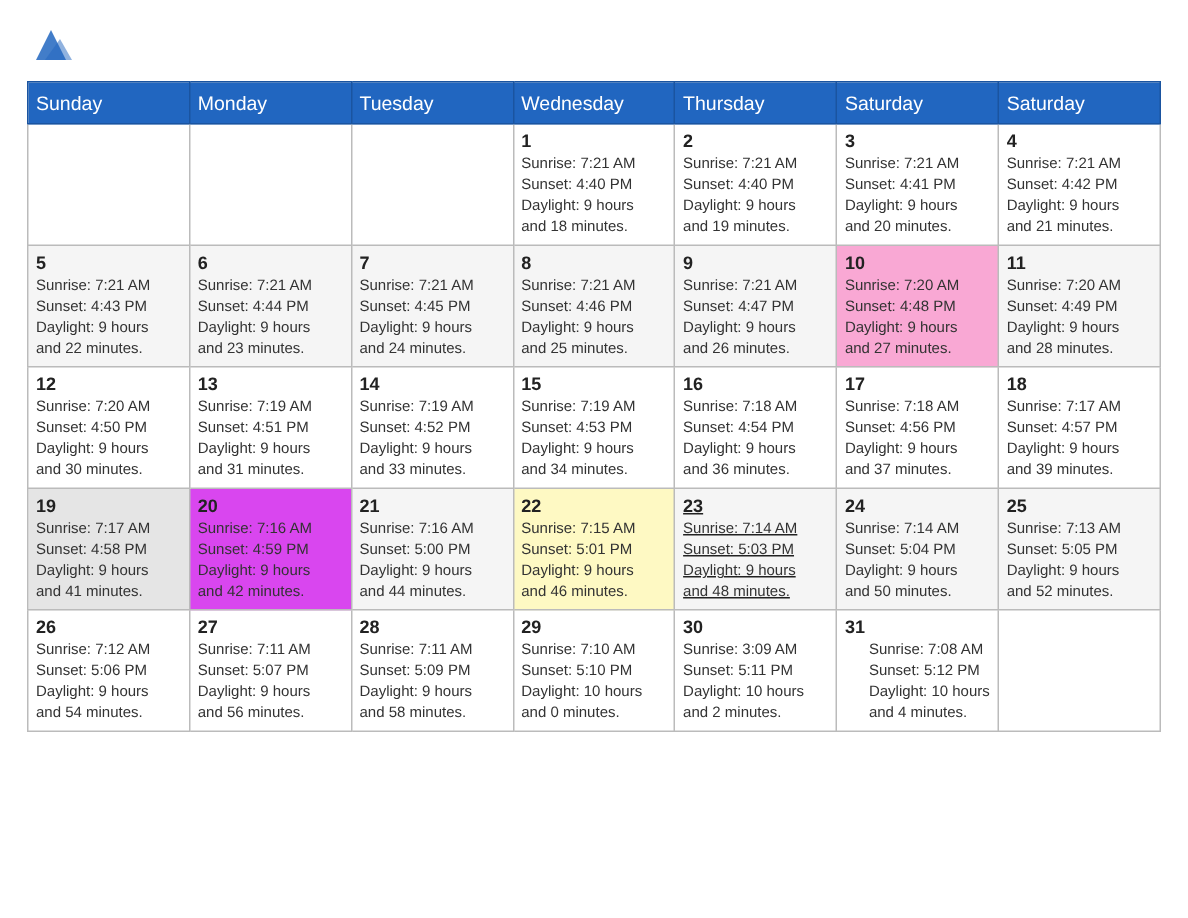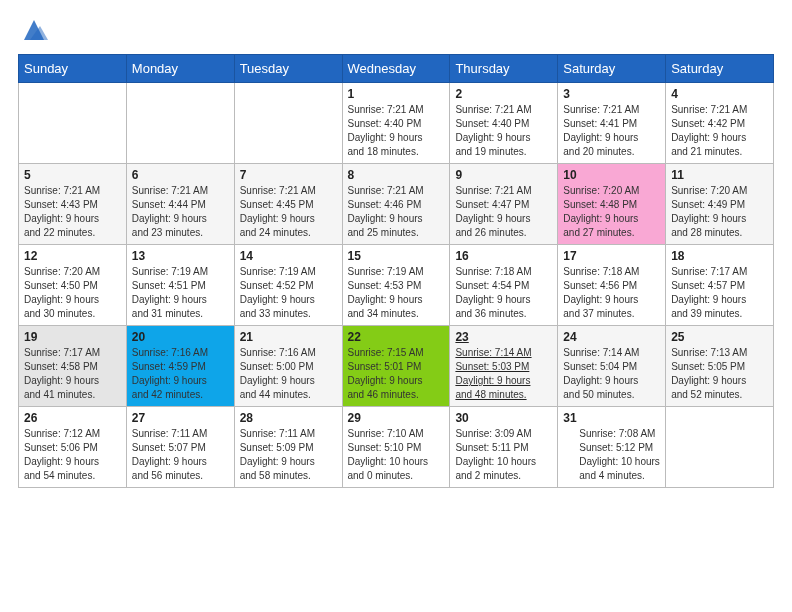--- a/index.html
+++ b/index.html
@@ -271,35 +271,35 @@
           </td>
         </tr>
         <tr>
           <td style="background: #e5e5e5;">
             <div class="day-number">19</div>
             <div class="day-info" style="white-space: pre-line;">Sunrise: 7:17 AM
 Sunset: 4:58 PM
 Daylight: 9 hours
 and 41 minutes.</div>
           </td>
-          <td style="background: #0ea5e9;">
+          <td style="background: #d946ef;">
             <div class="day-number">20</div>
             <div class="day-info" style="white-space: pre-line;">Sunrise: 7:16 AM
 Sunset: 4:59 PM
 Daylight: 9 hours
 and 42 minutes.</div>
           </td>
           <td style="background: rgb(245, 245, 245);">
             <div class="day-number">21</div>
             <div class="day-info" style="white-space: pre-line;">Sunrise: 7:16 AM
 Sunset: 5:00 PM
 Daylight: 9 hours
 and 44 minutes.</div>
           </td>
-          <td style="background: #84cc16;">
+          <td style="background: #fef9c3;">
             <div class="day-number">22</div>
             <div class="day-info" style="white-space: pre-line;">Sunrise: 7:15 AM
 Sunset: 5:01 PM
 Daylight: 9 hours
 and 46 minutes.</div>
           </td>
           <td style="background: rgb(245, 245, 245); text-decoration: underline;">
             <div class="day-number">23</div>
             <div class="day-info" style="white-space: pre-line;">Sunrise: 7:14 AM
 Sunset: 5:03 PM

